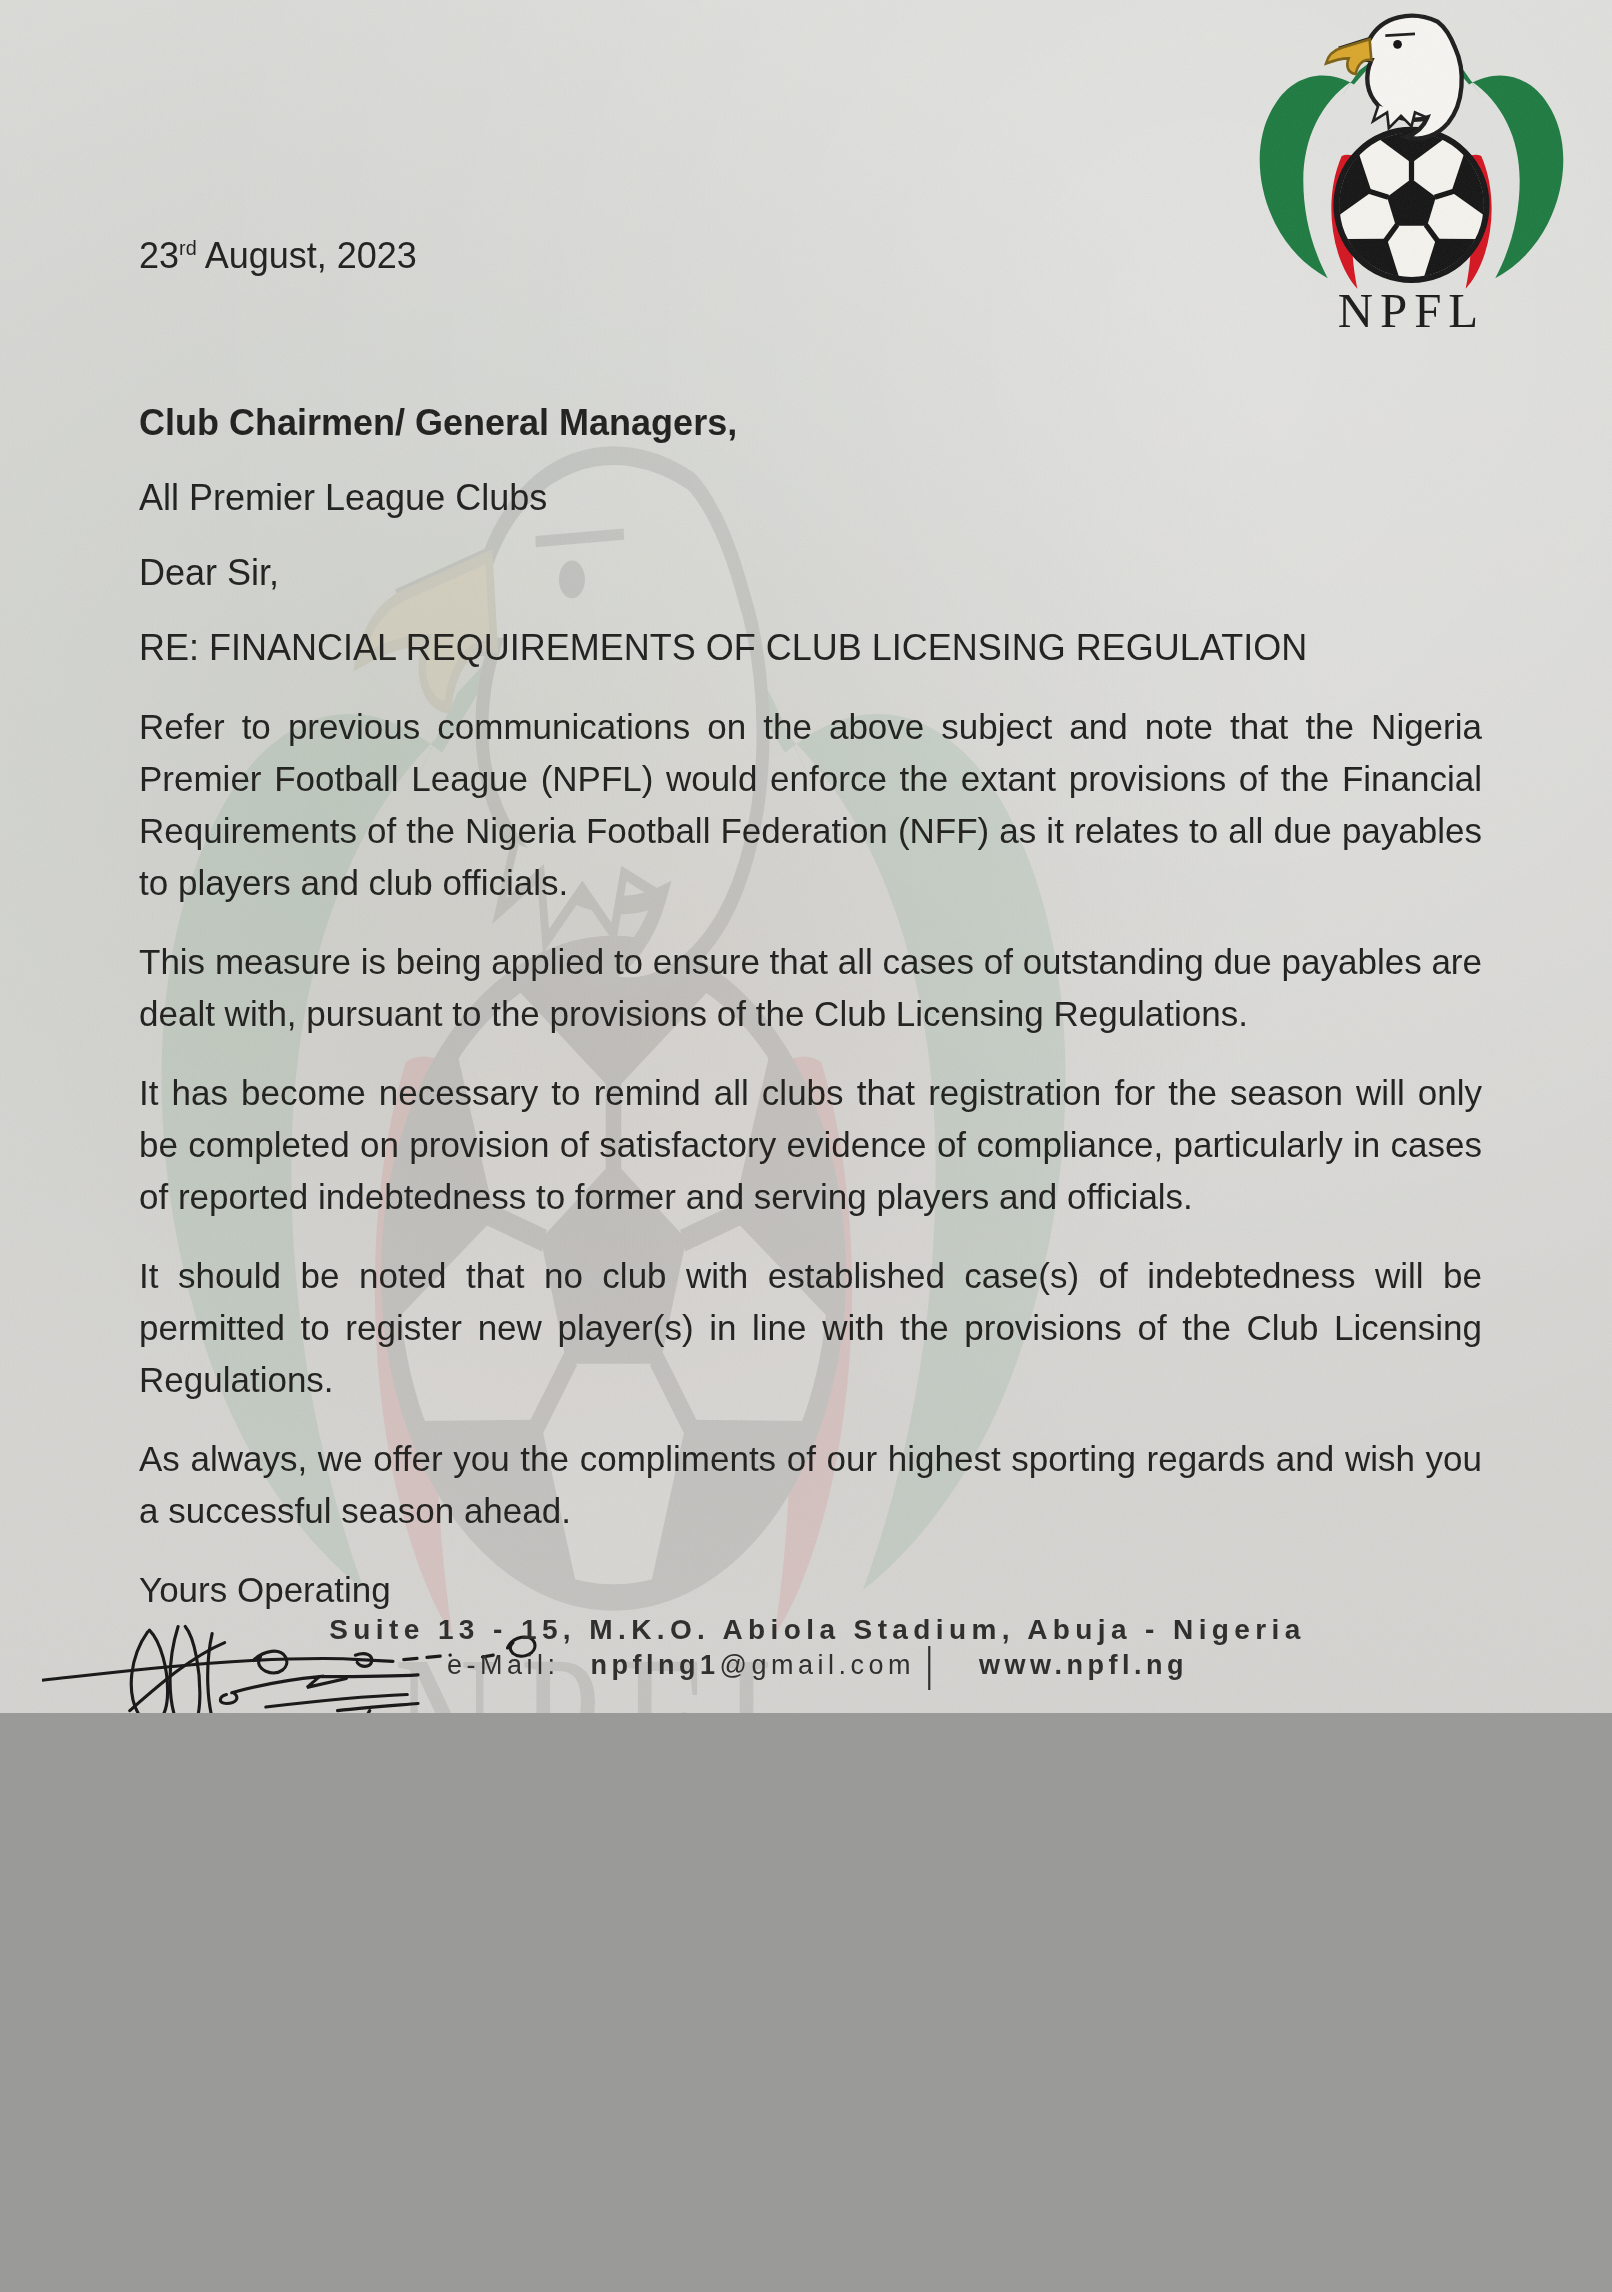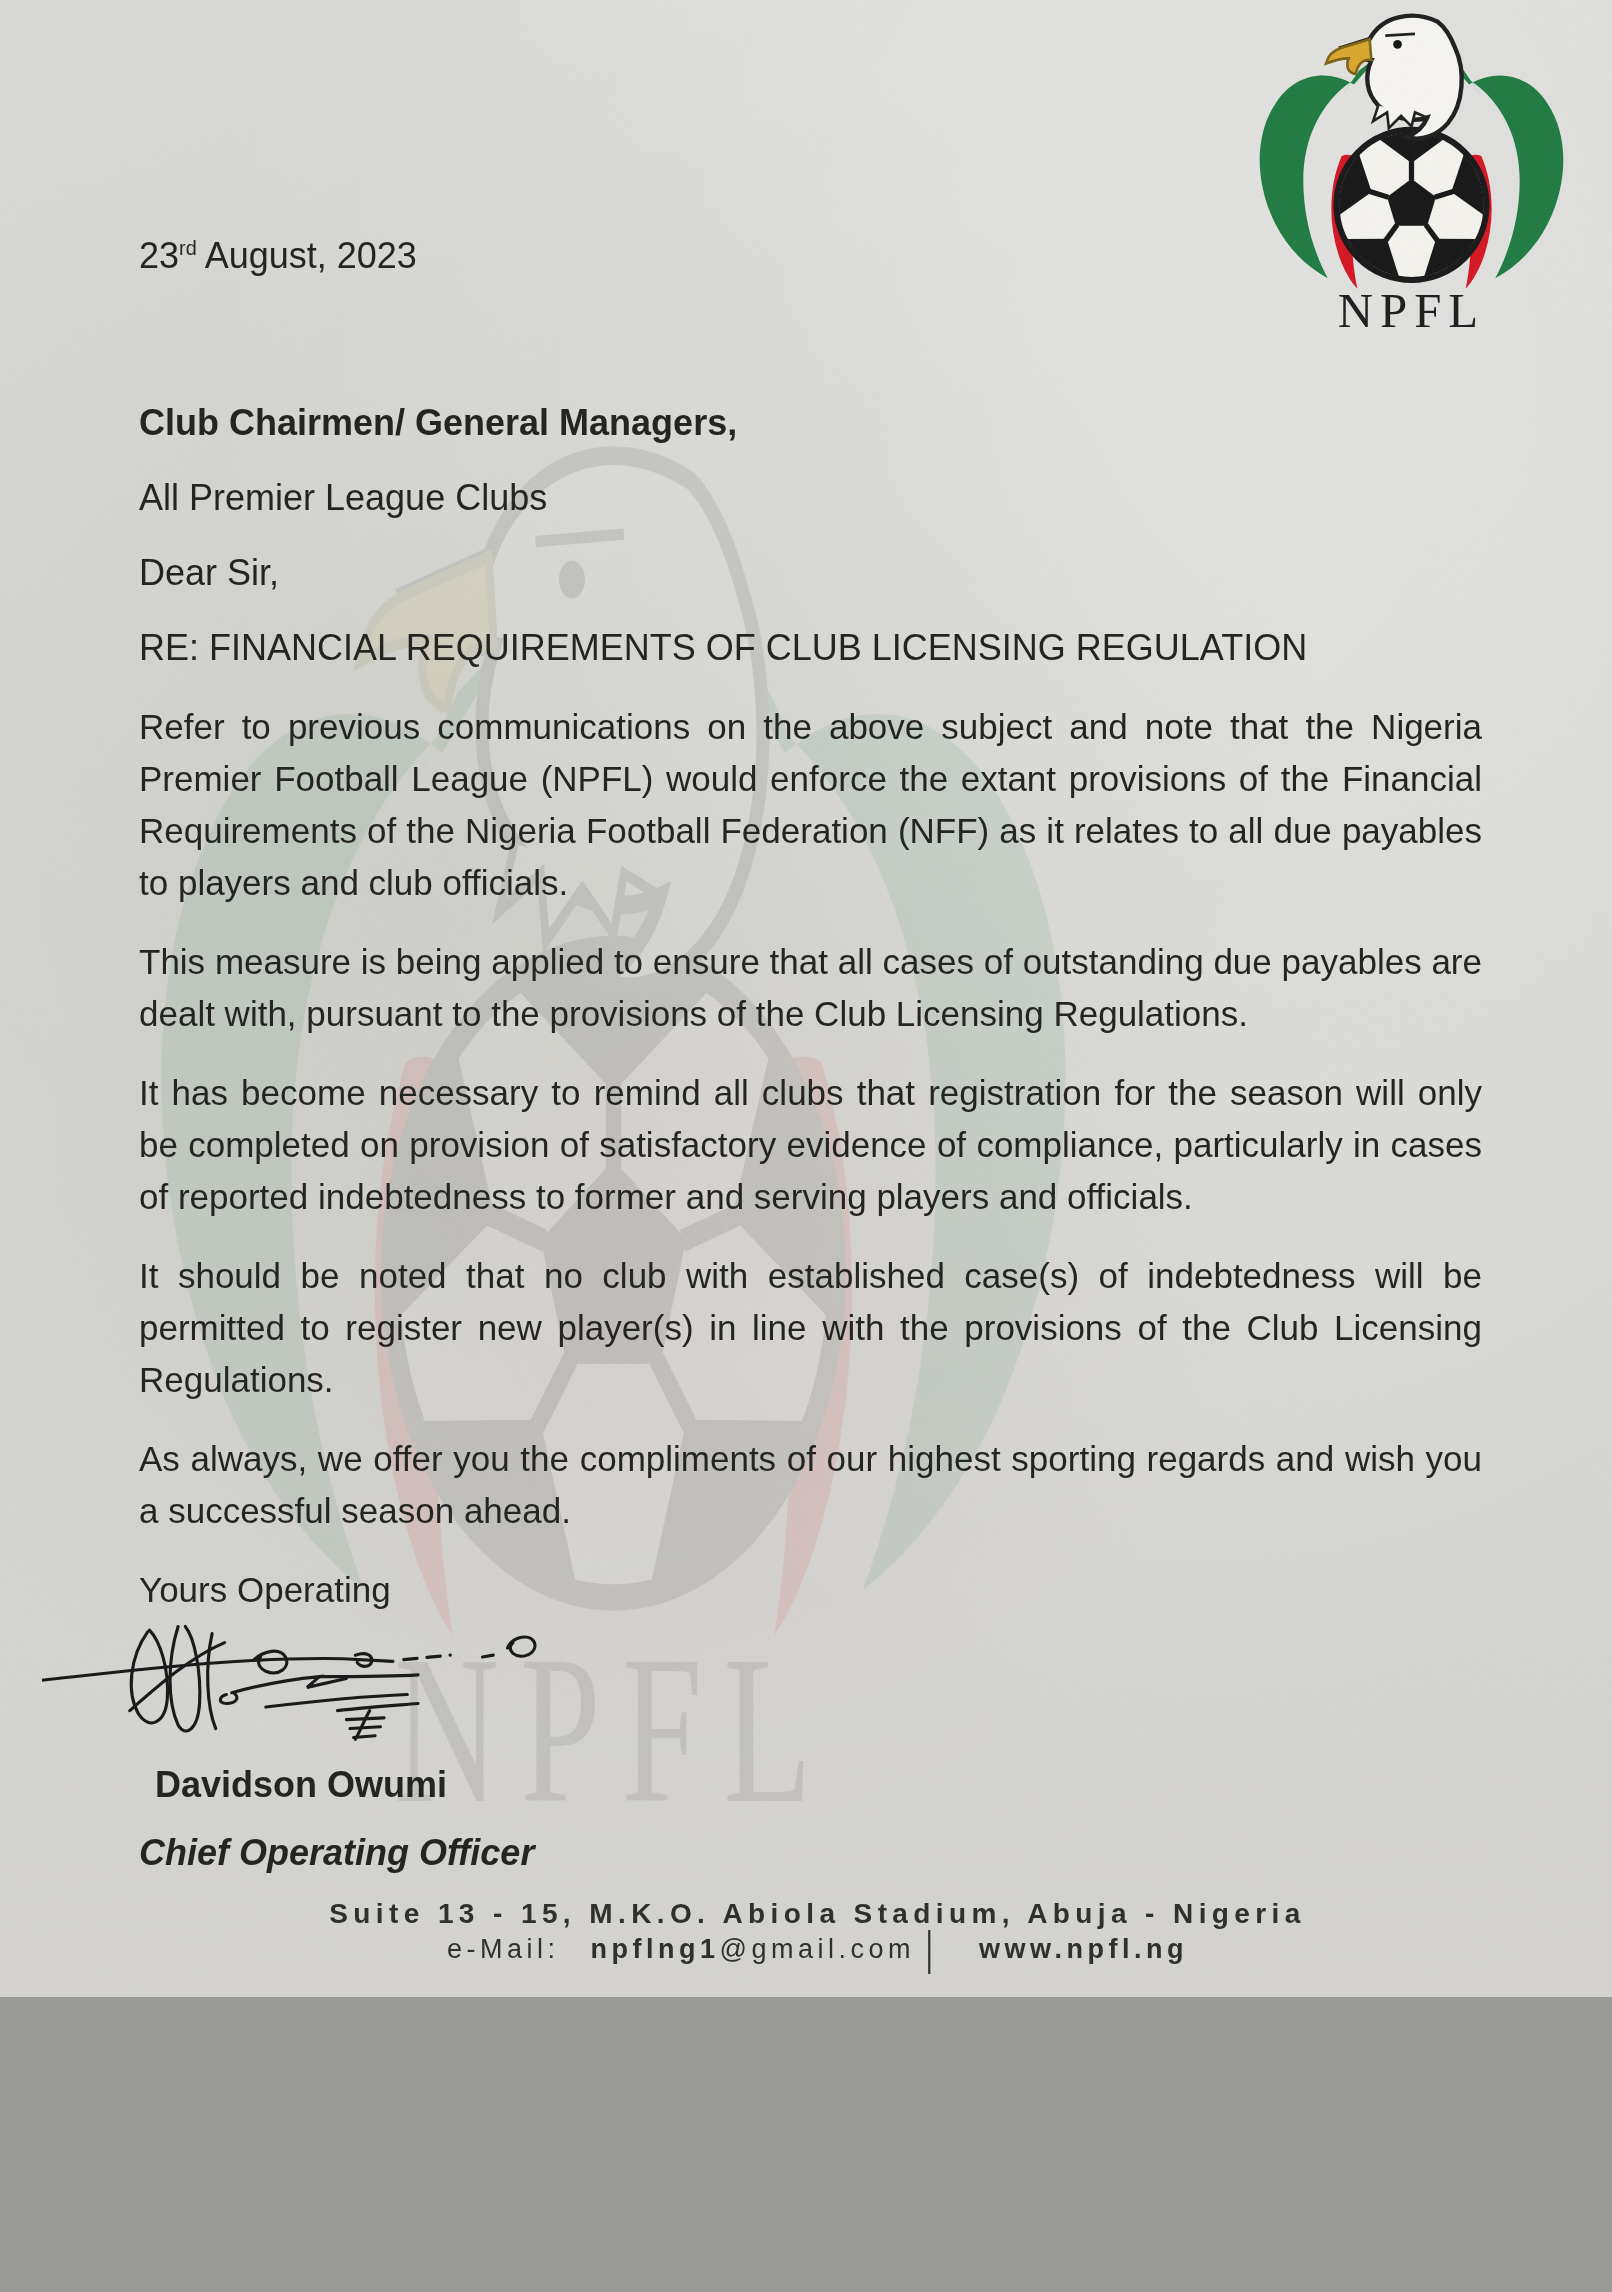--- a/index.html
+++ b/index.html
@@ -1,17 +1,17 @@
 <!DOCTYPE html>
 <html style="font-size:14.3px"><head>
 <meta charset="utf-8">
 <style>
   html,body{margin:0;padding:0;background:#9a9a98;}
   .page{
-    position:relative;width:1613px;height:1997px;overflow:hidden;
+    position:relative;width:1613px;height:1713px;overflow:hidden;
     background:
       radial-gradient(ellipse at 28% 42%, rgba(120,150,120,0.10), transparent 55%),
       radial-gradient(ellipse at 40% 58%, rgba(190,120,120,0.06), transparent 45%),
       radial-gradient(ellipse at 75% 20%, rgba(255,255,255,0.25), transparent 60%),
       linear-gradient(#dadad7, #d4d3d0);
     font-family:"Liberation Sans", sans-serif;
     color:#1e1e1c;
   }
   .noise{position:absolute;left:0;top:0;width:1613px;height:2293px;pointer-events:none;z-index:6;}
   .watermark{position:absolute;left:94px;top:421px;width:1039px;height:1433px;opacity:0.09;z-index:1;pointer-events:none;}

